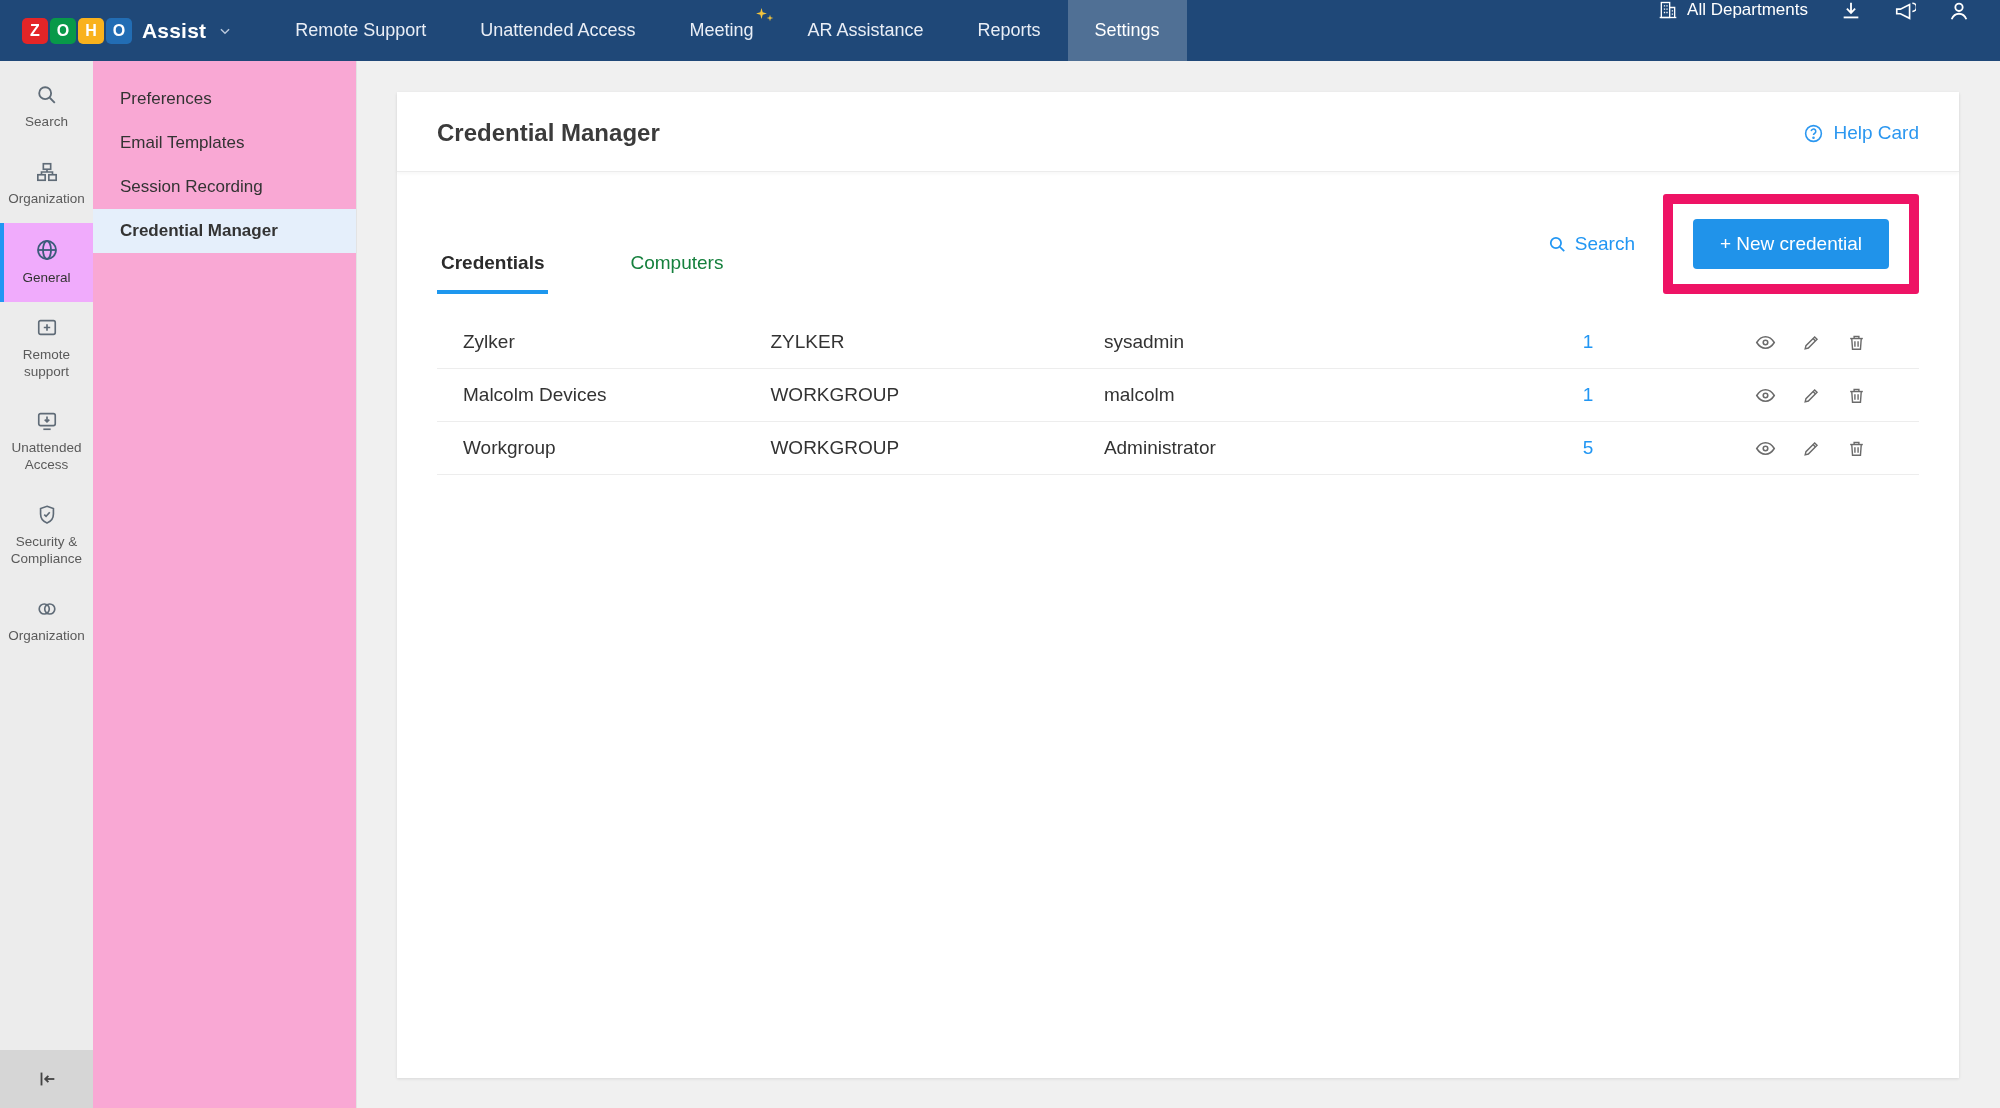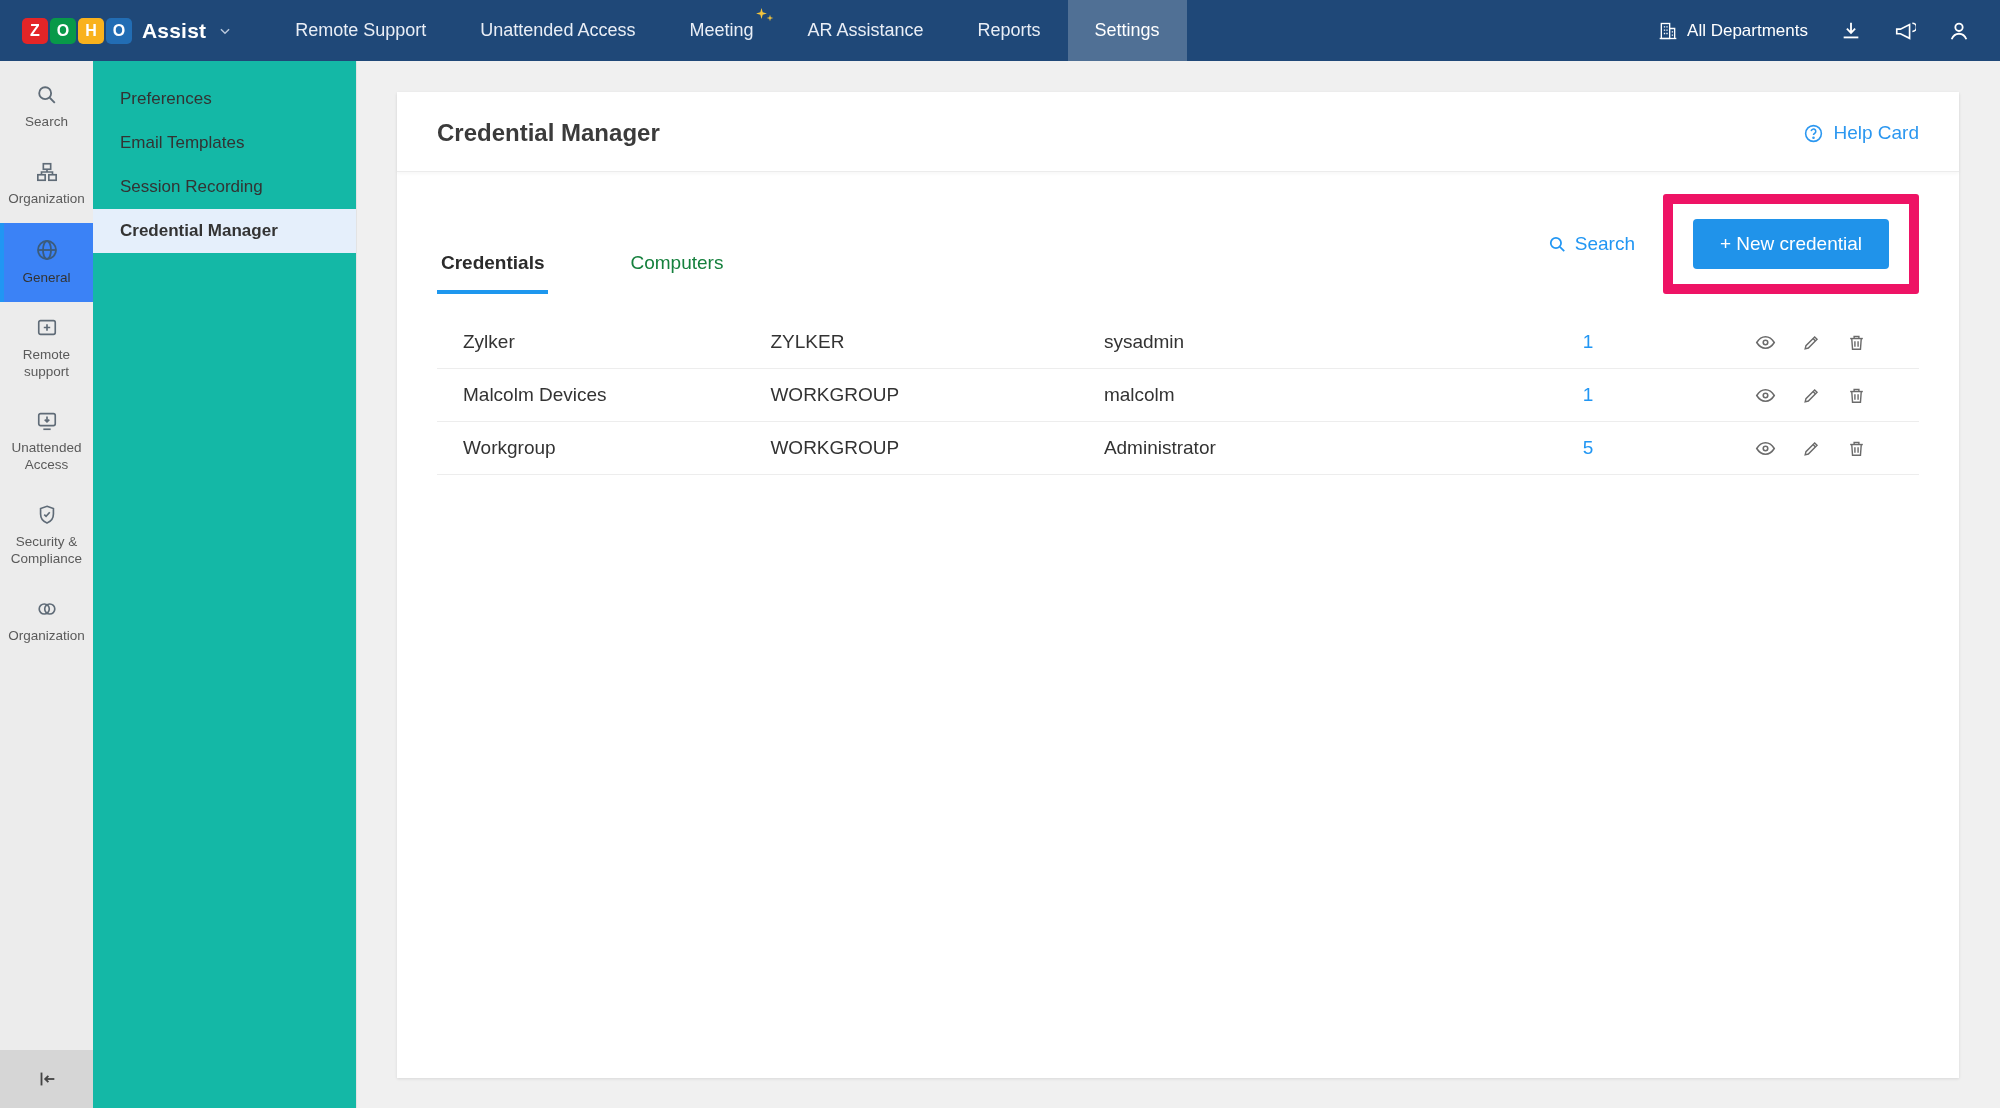--- a/index.html
+++ b/index.html
@@ -52,21 +52,21 @@
     position: relative;
     white-space: nowrap;
   }
   .nav-item.active { background: rgba(255,255,255,0.22); color: #fff; }
   .sparkles { position: absolute; top: 7px; right: 6px; display: flex; }
   .sparkles svg:last-child { margin-top: 7px; margin-left: -2px; }
 
   .topnav-right {
     margin-left: auto;
     display: flex;
-    align-items: center;
+    align-items: flex-start;
     gap: 32px;
     padding-right: 30px;
   }
   .departments {
     display: flex; align-items: center; gap: 9px;
     font-size: 17px; cursor: pointer; white-space: nowrap;
   }
   .top-icon-btn { background: none; border: none; color: #fff; cursor: pointer; }
 
   
@@ -88,37 +88,37 @@
     padding: 15px 3px;
     color: #5a5a5a;
     font-size: 13.5px;
     line-height: 1.25;
     text-align: center;
     cursor: pointer;
     border-left: 4px solid transparent;
     border-right: 4px solid transparent;
   }
   .ib-item .ib-icon { color: #5f6b77; }
-  .ib-item.active { background: #3b82f6; border-left-color: #2196f3; color: #333; }
+  .ib-item.active { background: #f0abfc; border-left-color: #2196f3; color: #333; }
   .ib-item.active .ib-icon { color: #3b5b7a; }
   .ib-collapse {
     margin-top: auto;
     height: 58px;
     background: #d6d6d6;
     display: flex;
     align-items: center;
     justify-content: center;
     color: #444;
     cursor: pointer;
   }
 
   
   .submenu {
     width: 264px;
-    background: #14b8a6;
+    background: #f9a8d4;
     border-right: 1px solid #e3e3e3;
     padding-top: 16px;
   }
   .sm-item {
     padding: 12px 27px;
     font-size: 17px;
     color: #333;
     cursor: pointer;
     white-space: nowrap;
   }

